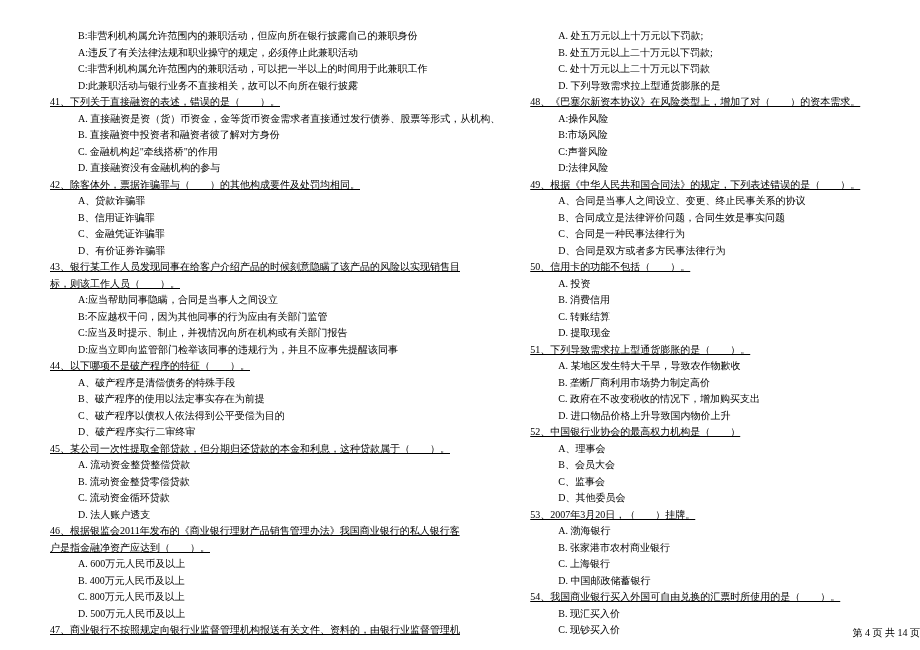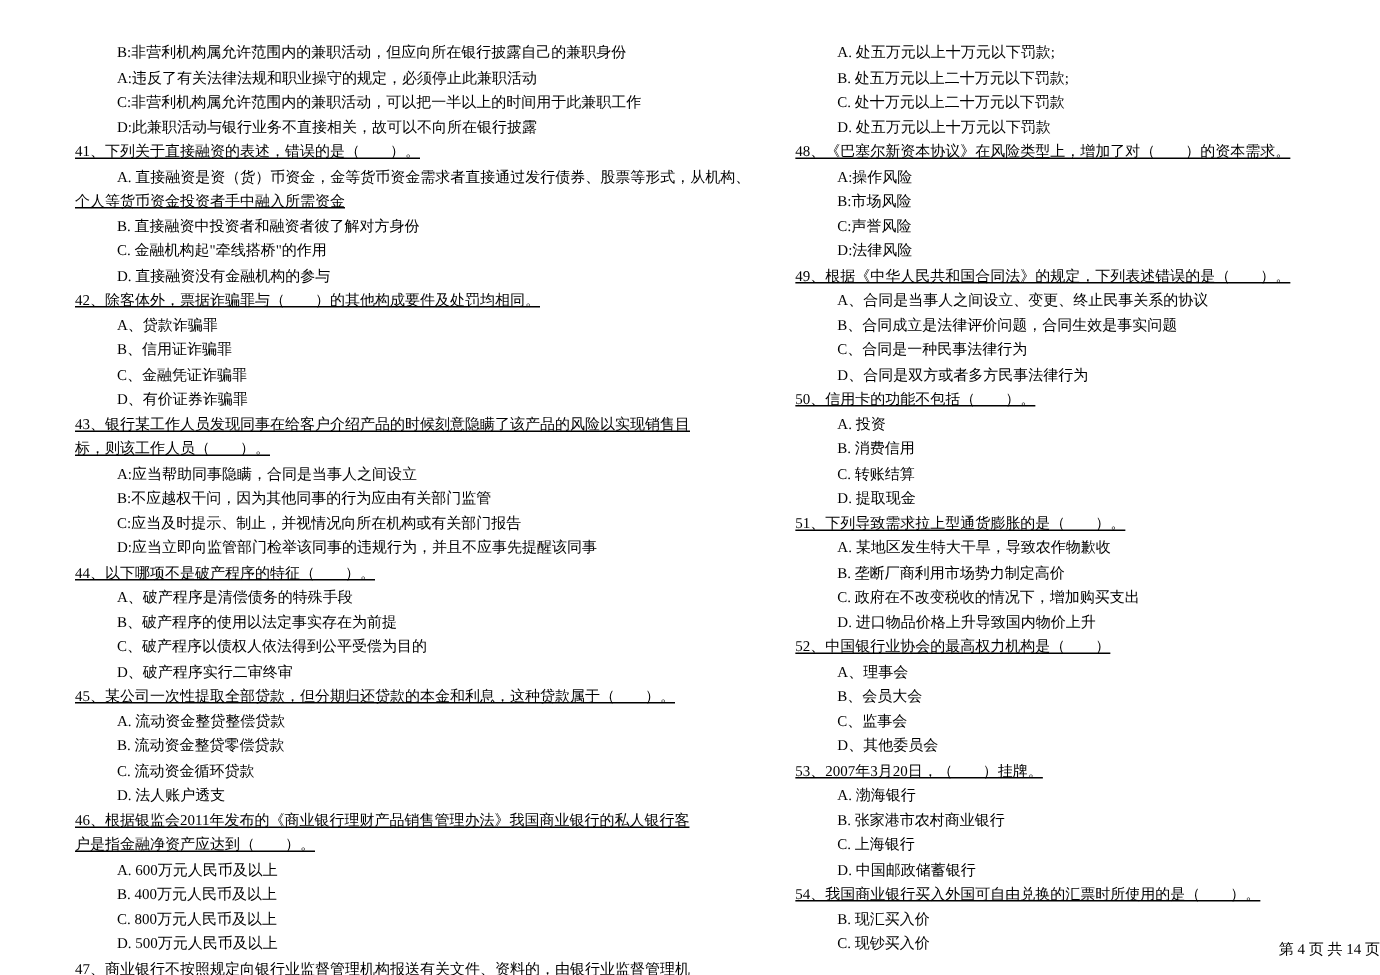--- a/index.html
+++ b/index.html
@@ -49,21 +49,20 @@
 <body>
 
 <div class="page">
   <div class="column" id="col-left">
       <div class="line indent-1">B:非营利机构属允许范围内的兼职活动，但应向所在银行披露自己的兼职身份</div>
       <div class="line indent-1">A:违反了有关法律法规和职业操守的规定，必须停止此兼职活动</div>
       <div class="line indent-1">C:非营利机构属允许范围内的兼职活动，可以把一半以上的时间用于此兼职工作</div>
       <div class="line indent-1">D:此兼职活动与银行业务不直接相关，故可以不向所在银行披露</div>
       <div class="line q-start">41、下列关于直接融资的表述，错误的是（　　）。</div>
       <div class="line indent-1">A. 直接融资是资（货）币资金，金等货币资金需求者直接通过发行债券、股票等形式，从机构、</div>
-      <div class="line q-start">个人等货币资金投资者手中融入所需资金</div>
       <div class="line indent-1">B. 直接融资中投资者和融资者彼了解对方身份</div>
       <div class="line indent-1">C. 金融机构起"牵线搭桥"的作用</div>
       <div class="line indent-1">D. 直接融资没有金融机构的参与</div>
       <div class="line q-start">42、除客体外，票据诈骗罪与（　　）的其他构成要件及处罚均相同。</div>
       <div class="line indent-1">A、贷款诈骗罪</div>
       <div class="line indent-1">B、信用证诈骗罪</div>
       <div class="line indent-1">C、金融凭证诈骗罪</div>
       <div class="line indent-1">D、有价证券诈骗罪</div>
       <div class="line q-start">43、银行某工作人员发现同事在给客户介绍产品的时候刻意隐瞒了该产品的风险以实现销售目</div>
       <div class="line q-start">标，则该工作人员（　　）。</div>
@@ -86,21 +85,21 @@
       <div class="line indent-1">A. 600万元人民币及以上</div>
       <div class="line indent-1">B. 400万元人民币及以上</div>
       <div class="line indent-1">C. 800万元人民币及以上</div>
       <div class="line indent-1">D. 500万元人民币及以上</div>
       <div class="line q-start">47、商业银行不按照规定向银行业监督管理机构报送有关文件、资料的，由银行业监督管理机</div>
     </div>
   <div class="column" id="col-right">
       <div class="line indent-1">A. 处五万元以上十万元以下罚款;</div>
       <div class="line indent-1">B. 处五万元以上二十万元以下罚款;</div>
       <div class="line indent-1">C. 处十万元以上二十万元以下罚款</div>
-      <div class="line indent-1">D. 处五万元以上十万元以下罚款</div>
+      <div class="line indent-1">D. 下列导致需求拉上型通货膨胀的是</div>
       <div class="line q-start">48、《巴塞尔新资本协议》在风险类型上，增加了对（　　）的资本需求。</div>
       <div class="line indent-1">A:操作风险</div>
       <div class="line indent-1">B:市场风险</div>
       <div class="line indent-1">C:声誉风险</div>
       <div class="line indent-1">D:法律风险</div>
       <div class="line q-start">49、根据《中华人民共和国合同法》的规定，下列表述错误的是（　　）。</div>
       <div class="line indent-1">A、合同是当事人之间设立、变更、终止民事关系的协议</div>
       <div class="line indent-1">B、合同成立是法律评价问题，合同生效是事实问题</div>
       <div class="line indent-1">C、合同是一种民事法律行为</div>
       <div class="line indent-1">D、合同是双方或者多方民事法律行为</div>

